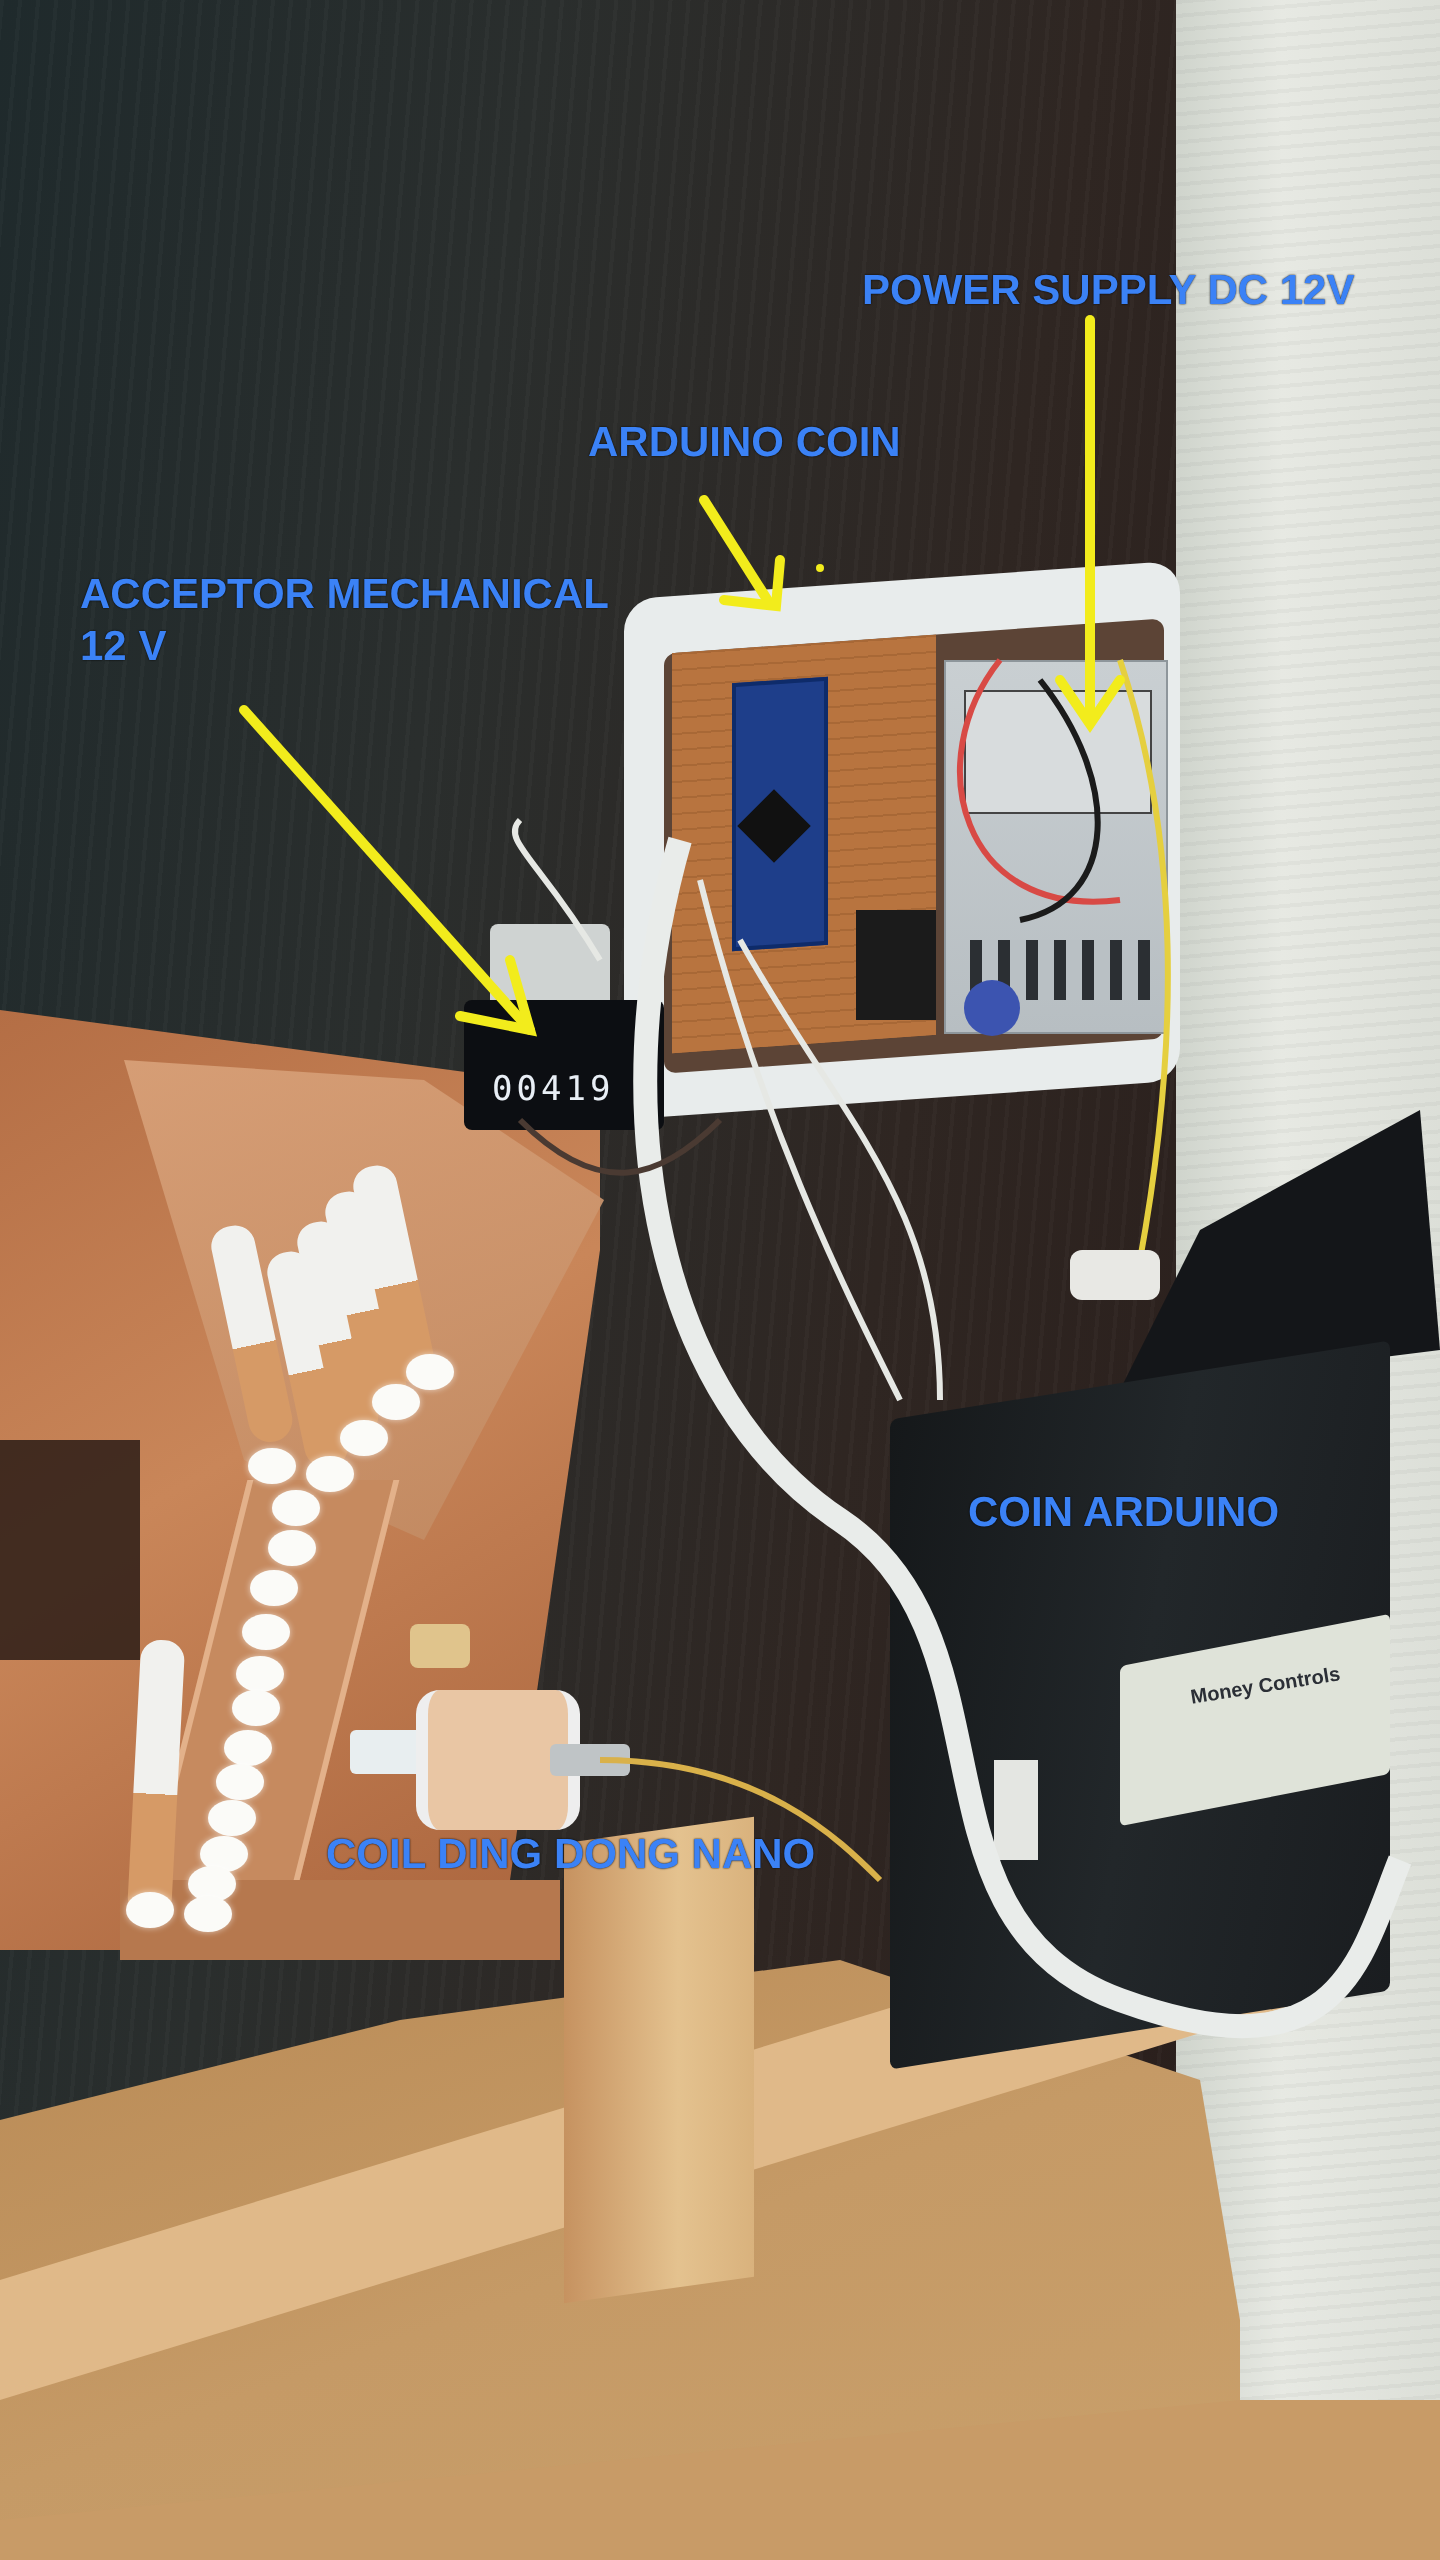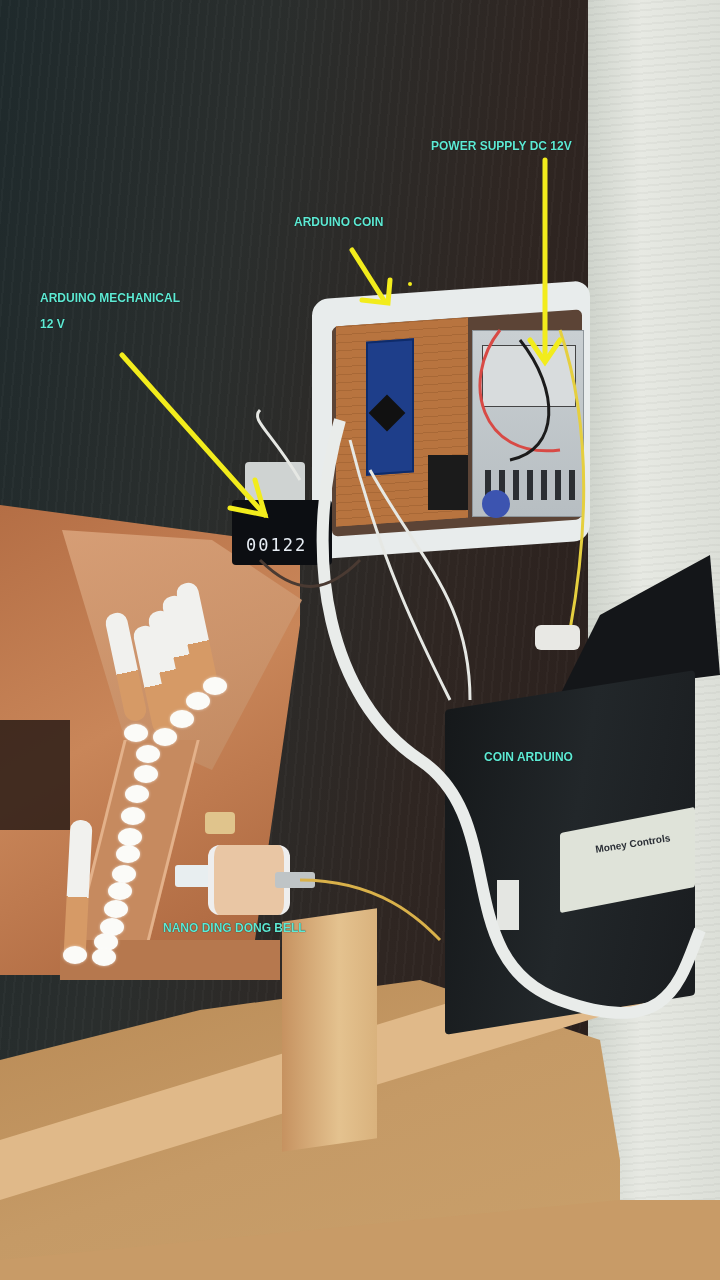--- a/index.html
+++ b/index.html
@@ -39,21 +39,21 @@
   #counter-digits{left:246px;top:534px;width:80px;height:22px;color:#e8eef5;font-family:"DejaVu Sans Mono",monospace;font-size:17px;letter-spacing:2px;line-height:22px;}
   
   #acceptor-top{left:560px;top:555px;width:160px;height:140px;background:#141619;clip-path:polygon(40px 60px,150px 0,160px 120px,0 140px);}
   #acceptor{left:445px;top:690px;width:250px;height:325px;background:linear-gradient(100deg,#15181a,#22272a 50%,#1a1d20);transform:skewY(-9deg);border-radius:4px;}
   #acceptor-sticker{left:560px;top:820px;width:135px;height:80px;background:#dfe3d9;transform:skewY(-11deg);border-radius:3px;}
   #acceptor-brand{left:595px;top:838px;font-size:10px;font-weight:bold;color:#2b2f36;transform:rotate(-9deg);}
   #acceptor-connector{left:497px;top:880px;width:22px;height:50px;background:#e4e6e2;}
   
   svg.wires{position:absolute;left:0;top:0;}
   
-  .label{position:absolute;color:#5eead4;font-weight:bold;font-size:12px;line-height:20px;text-shadow:0 0 1px #000;white-space:nowrap;text-align:center;}
+  .label{position:absolute;color:#3b82f6;font-weight:bold;font-size:21px;line-height:20px;text-shadow:0 0 1px #000;white-space:nowrap;text-align:center;}
   #arrows{position:absolute;left:0;top:0;}
 </style>
 </head>
 <body>
 
 <div class="abs" id="back-panel"></div>
 <div class="abs" id="right-wall"></div>
 <div class="abs" id="floor"></div>
 <div class="abs" id="floor-edge"></div>
 <div class="abs" id="floor-lower"></div>
@@ -104,21 +104,21 @@
 <div class="abs" id="nano"></div>
 <div class="abs" id="nano-chip"></div>
 <div class="abs" id="relay"></div>
 <div class="abs" id="psu"></div>
 <div class="abs" id="psu-label"></div>
 <div class="abs" id="psu-vent"></div>
 <div class="abs" id="psu-cap"></div>
 
 <div class="abs" id="counter-bracket"></div>
 <div class="abs" id="counter"></div>
-<div class="abs" id="counter-digits">00122</div>
+<div class="abs" id="counter-digits">00419</div>
 
 <div class="abs" id="acceptor-top"></div>
 <div class="abs" id="acceptor"></div>
 <div class="abs" id="acceptor-sticker"></div>
 <div class="abs" id="acceptor-brand">Money Controls</div>
 <div class="abs" id="acceptor-connector"></div>
 
 <svg class="wires" width="720" height="1280">
   <path d="M340 420 C 300 560, 330 700, 420 760 S 450 960, 560 1000 S 680 980, 700 930" stroke="#e9ecea" stroke-width="12" fill="none"></path>
   <path d="M350 440 C 380 560, 420 640, 450 700" stroke="#e6e8e4" stroke-width="3" fill="none"></path>
@@ -139,16 +139,16 @@
     <path d="M352 250 L385 302"></path>
     <path d="M362 300 L388 303 L390 280"></path>
     <path d="M122 355 L265 515"></path>
     <path d="M230 508 L265 515 L255 480"></path>
   </g>
   <circle cx="410" cy="284" r="2" fill="#f2ec1c"></circle>
 </svg>
 
 <div class="label" style="left:431px;top:136px;">POWER SUPPLY DC 12V</div>
 <div class="label" style="left:294px;top:212px;">ARDUINO COIN</div>
-<div class="label" style="left:40px;top:288px;">ARDUINO MECHANICAL</div>
+<div class="label" style="left:40px;top:288px;">ACCEPTOR MECHANICAL</div>
 <div class="label" style="left:40px;top:314px;">12 V</div>
 <div class="label" style="left:484px;top:747px;">COIN ARDUINO</div>
-<div class="label" style="left:163px;top:918px;">NANO DING DONG BELL</div>
+<div class="label" style="left:163px;top:918px;">COIL DING DONG NANO</div>
 
 </body></html>

